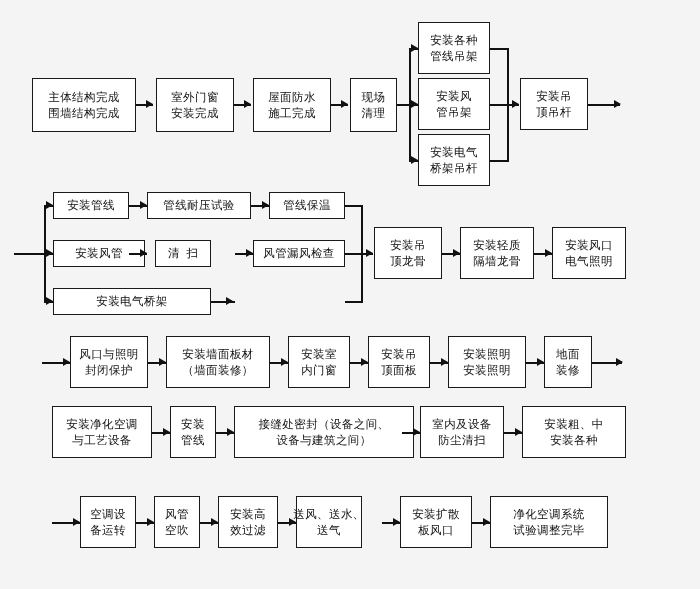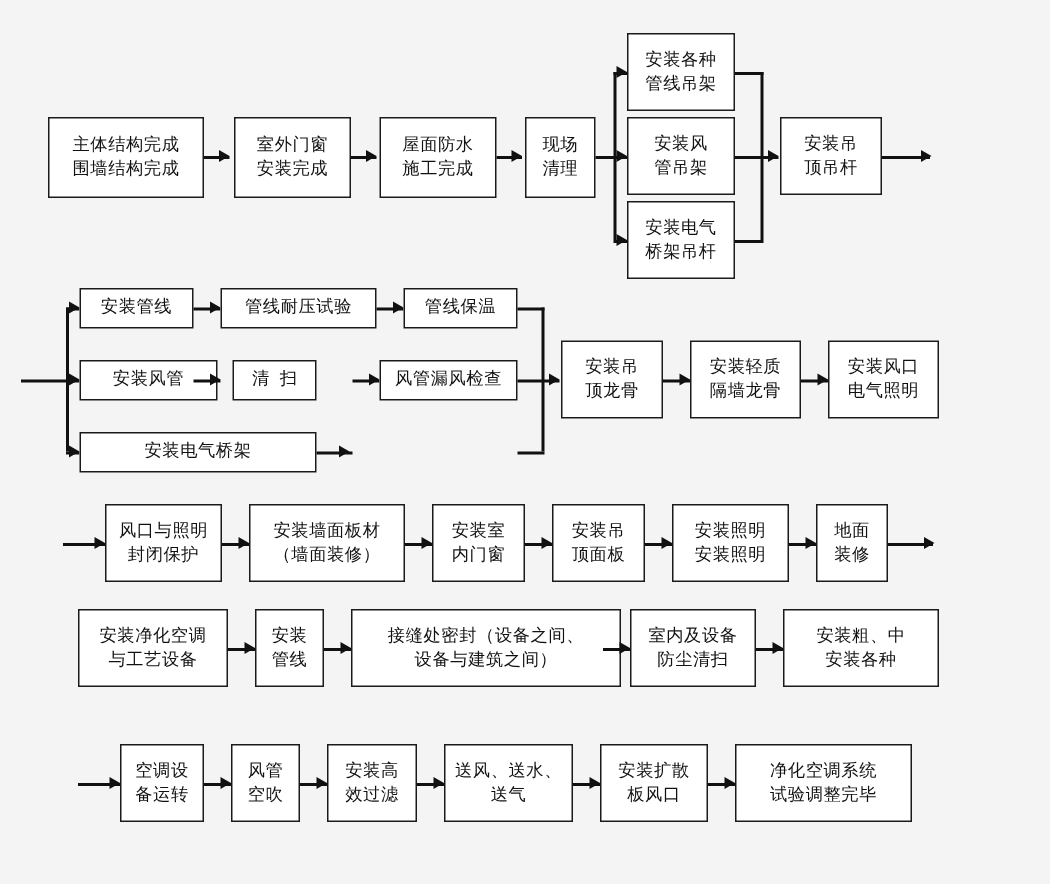--- a/index.html
+++ b/index.html
@@ -283,21 +283,21 @@
   <div class="hline" style="left:200px;top:522px;width:18px;"></div>
   <div class="arrow" style="left:211px;top:518px;"></div>
 
   <div class="node" style="left:218px;top:496px;width:60px;height:52px;">
     <span class="ln">安装高</span>
     <span class="ln">效过滤</span>
   </div>
   <div class="hline" style="left:278px;top:522px;width:18px;"></div>
   <div class="arrow" style="left:289px;top:518px;"></div>
 
-  <div class="node" style="left:296px;top:496px;width:86px;height:52px;">
+  <div class="node" style="left:296px;top:496px;width:66px;height:52px;">
     <span class="ln">送风、送水、</span>
     <span class="ln">送气</span>
   </div>
   <div class="hline" style="left:382px;top:522px;width:18px;"></div>
   <div class="arrow" style="left:393px;top:518px;"></div>
 
   <div class="node" style="left:400px;top:496px;width:72px;height:52px;">
     <span class="ln">安装扩散</span>
     <span class="ln">板风口</span>
   </div>

